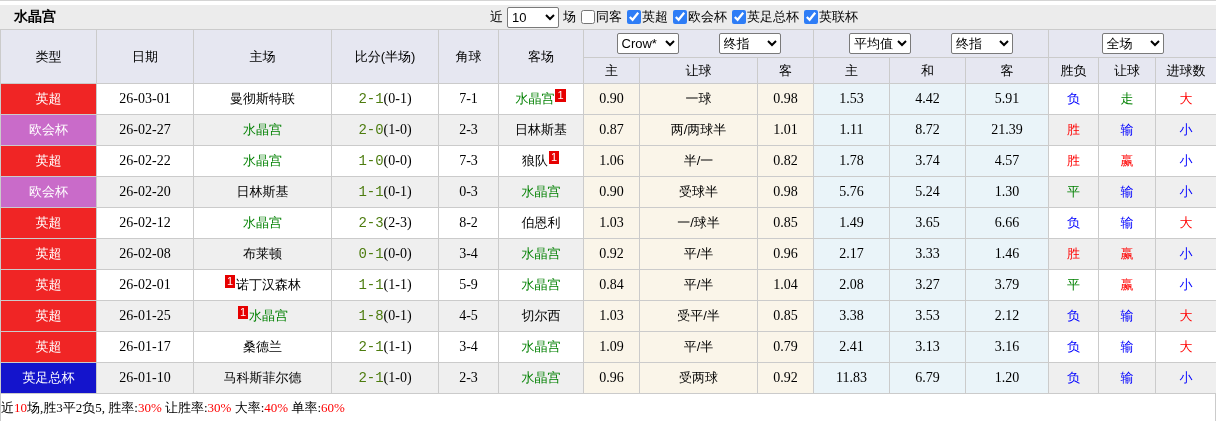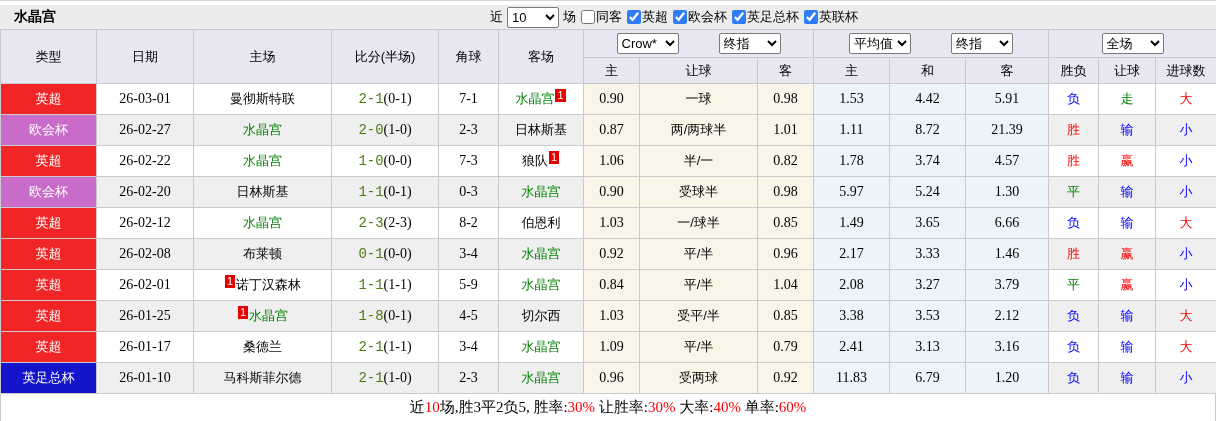--- a/index.html
+++ b/index.html
@@ -25,21 +25,21 @@
   tr.alt td{background:#efefef;}
   td.asian{background:#faf5e9 !important;}
   td.euro{background:#eaf4f9 !important;margin-left:35px;}
   .num{font-family:"Liberation Serif","DejaVu Serif",serif;font-size:14px;}
   .type{color:#fff;font-size:13px;}
   .green{color:#008000;}
   .redtxt{color:#4d7c0f;font-family:Liberation Mono, monospace;}
   .badge{display:inline-block;background:#e60000;color:#fff;font-size:11px;line-height:13px;
          padding:0 2px;margin:0 1px;position:relative;top:-4px;
          font-family:"Liberation Sans",sans-serif;}
-  .footer{height:27px;line-height:27px;text-align:center;font-size:15px;
+  .footer{height:27px;line-height:27px;text-align:left;font-size:13px;
           border:1px solid #cbcbcb;border-top:none;color:#000;
           font-family:"Liberation Serif","DejaVu Serif",serif;}
   .footer .red{color:#ff0000;}
 </style>
 </head>
 <body>
 
 <div class="page">
 
   <div class="titlebar">
@@ -183,21 +183,21 @@
         <tr class="alt">
           <td class="type" style="background: rgb(201, 107, 201);">欧会杯</td>
           <td class="num">26-02-20</td>
           <td><span>日林斯基</span></td>
           <td class="num"><span class="redtxt">1-1</span><span>(0-1)</span></td>
           <td class="num">0-3</td>
           <td><span class="green">水晶宫</span></td>
           <td class="asian num">0.90</td>
           <td class="asian">受球半</td>
           <td class="asian num">0.98</td>
-          <td class="euro num">5.97</td>
+          <td class="euro num">5.76</td>
           <td class="euro num">5.24</td>
           <td class="euro num">1.30</td>
           <td style="color: rgb(0, 128, 0);">平</td>
           <td style="color: rgb(0, 0, 255);">输</td>
           <td style="color: rgb(0, 0, 255);">小</td>
         </tr>
         <tr>
           <td class="type" style="background: rgb(240, 37, 37);">英超</td>
           <td class="num">26-02-12</td>
           <td><span class="green">水晶宫</span></td>

